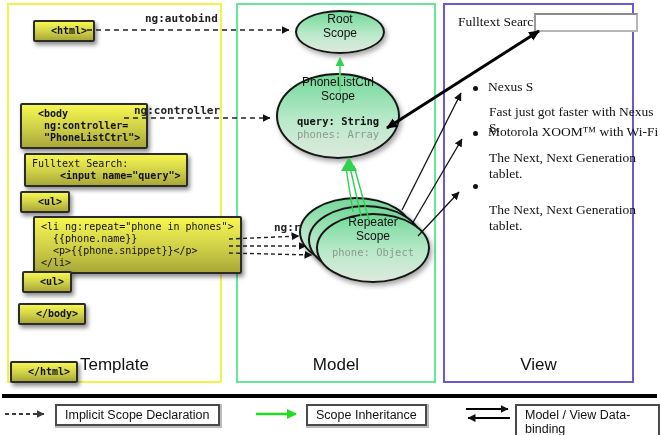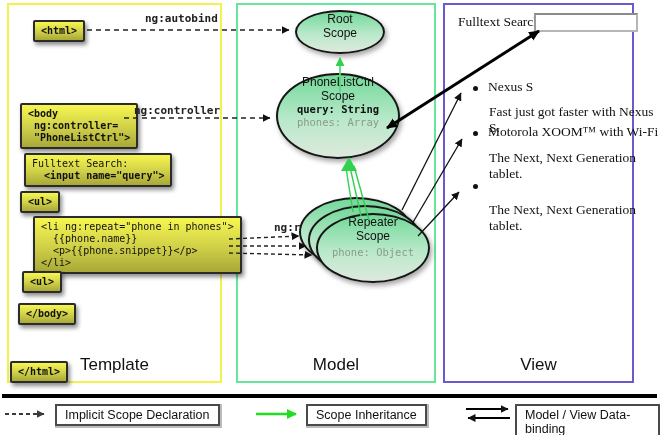--- a/index.html
+++ b/index.html
@@ -11,21 +11,21 @@
              font-size:17px;color:#111;}
   #col-template{left:7px;width:215px;border:2px solid #f2f24a;}
   #col-model{left:236px;width:200px;border:2px solid #66e699;}
   #col-view{left:443px;width:191px;border:2px solid #6a5acd;}
   
   .code-box{position:absolute;display:inline-block;white-space:pre;
             font-family:"DejaVu Sans Mono",monospace;font-size:10px;line-height:12px;
             color:#111;padding:3px 6px;border:2px solid #2b2b2b;border-radius:2px;
             background:linear-gradient(#f6f650,#cfcf48 55%,#a8a838);
             box-shadow:2px 3px 4px rgba(0,0,0,.45);}
-  .code-bold{font-weight:bold;}
+  .code-bold{font-weight:bold;padding-left:16px;}
   
   .conn-label{position:absolute;font-family:"DejaVu Sans Mono",monospace;
               font-size:11px;font-weight:bold;color:#222;text-align:center;}
   
   .ellipse{position:absolute;border:2px solid #161616;border-radius:50%;
            background:linear-gradient(#74d89a,#b9e9ca 55%,#dde9dd);
            box-shadow:2px 3px 5px rgba(0,0,0,.35);box-sizing:border-box;
            display:flex;flex-direction:column;align-items:center;justify-content:flex-start;}
   .ellipse-title{white-space:pre;text-align:center;font-size:12px;line-height:14px;color:#111;}
   .ellipse-mono{font-family:"DejaVu Sans Mono",monospace;font-size:10.5px;line-height:13px;}
@@ -78,21 +78,21 @@
   <div class="conn-label" style="left:238px;top:221px;padding-left:36px;">ng:repeat</div>
 
   <div class="ellipse" style="left:295px;top:10px;width:90px;height:44px;">
     <div class="ellipse-title">Root
 Scope</div>
   </div>
 
   <div class="ellipse" style="left:276px;top:73px;width:124px;height:86px;">
     <div class="ellipse-title">PhoneListCtrl
 Scope</div>
-    <div class="ellipse-mono prop-bold" style="margin-top:0;">query: String</div>
+    <div class="ellipse-mono prop-bold" style="margin-top:12px;">query: String</div>
     <div class="ellipse-mono prop-gray">phones: Array</div>
   </div>
 
   <div class="ellipse" style="left:299px;top:197px;width:114px;height:70px;"></div>
   <div class="ellipse" style="left:308px;top:205px;width:114px;height:70px;"></div>
   <div class="ellipse" style="left:316px;top:213px;width:114px;height:70px;">
     <div class="ellipse-title">Repeater
 Scope</div>
     <div class="ellipse-mono prop-gray" style="margin-top:3px;">phone: Object</div>
   </div>

